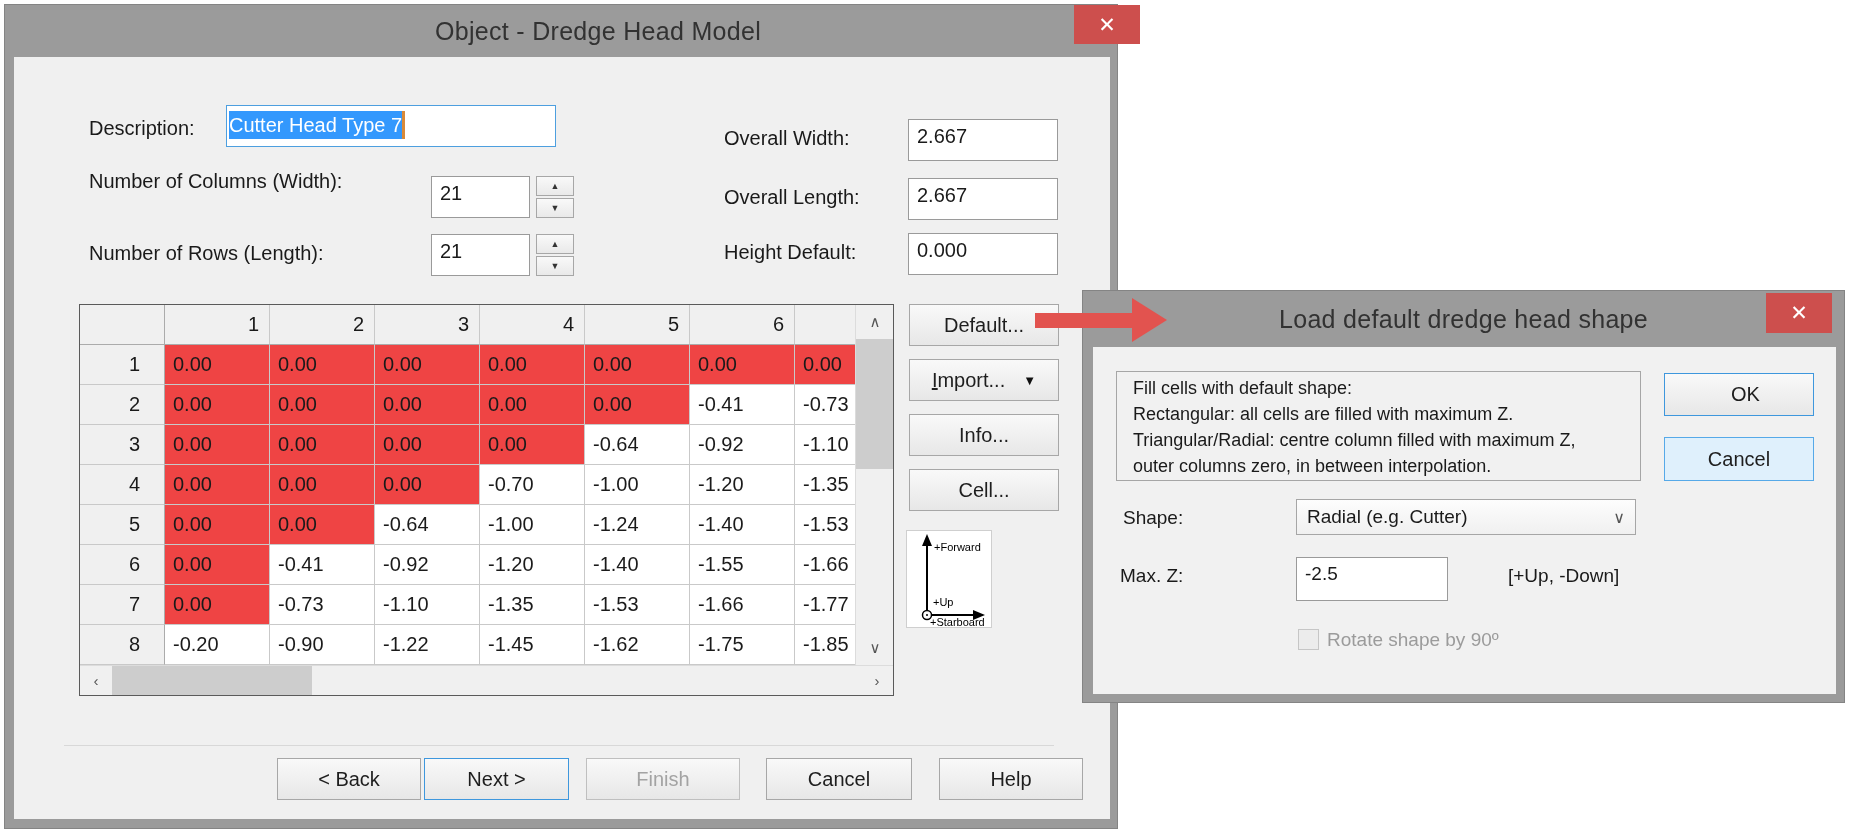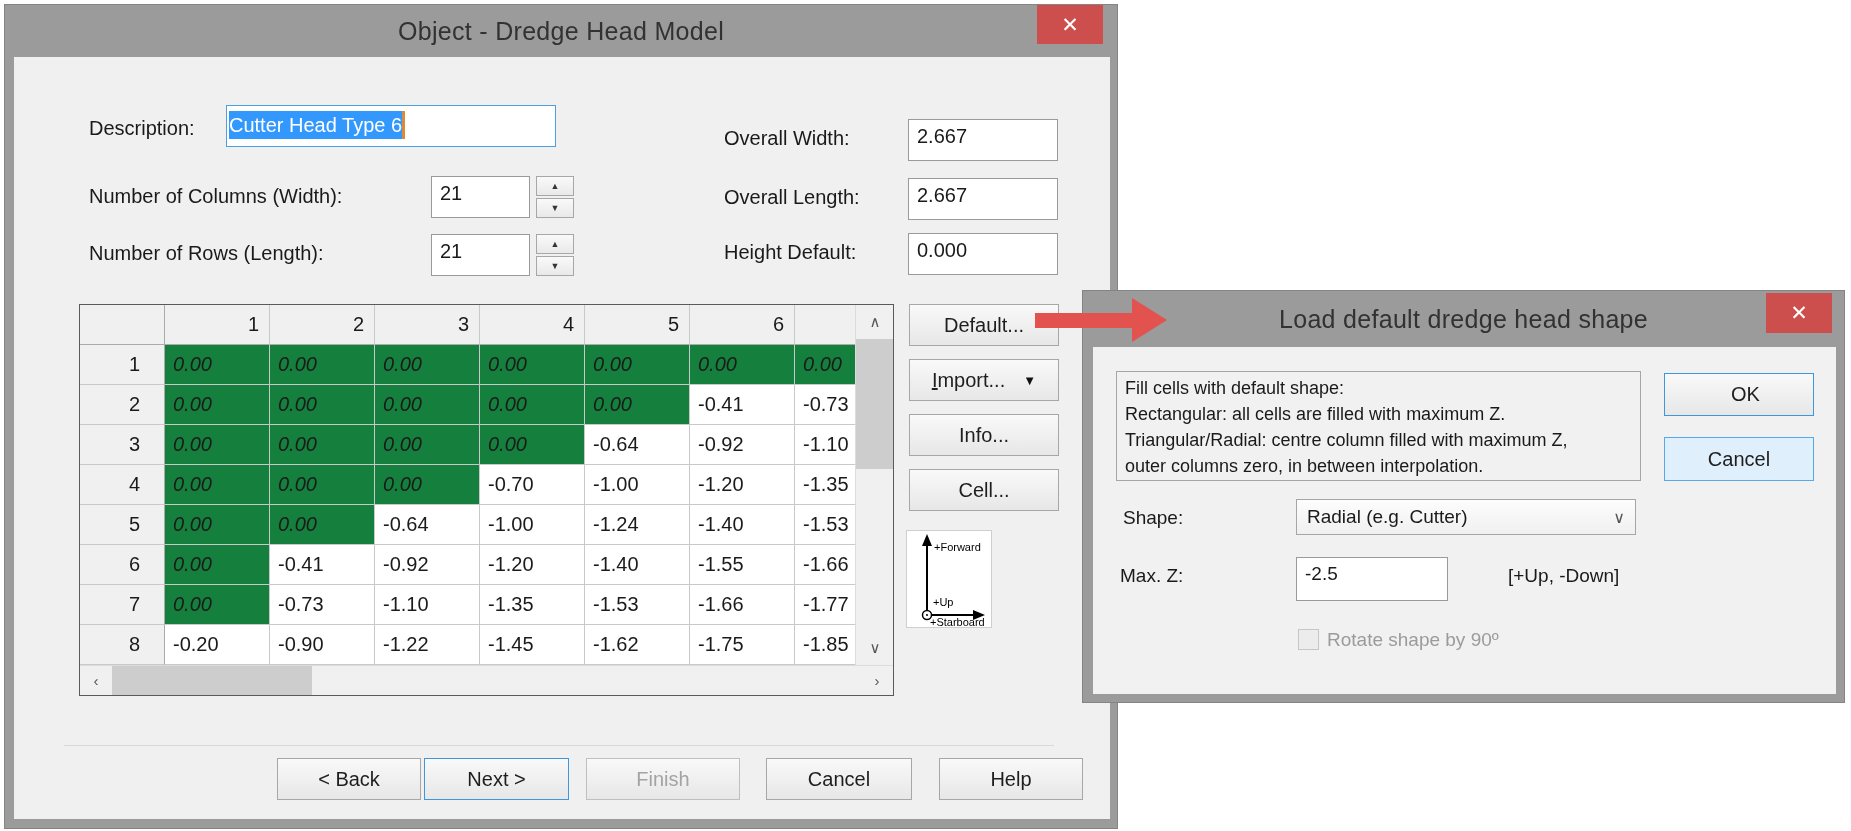--- a/index.html
+++ b/index.html
@@ -7,21 +7,21 @@
   body { font-family:"Liberation Sans", sans-serif; color:#1a1a1a; }
   .screen { position:relative; width:1851px; height:831px; background:#ffffff; overflow:hidden; }
 
   .dialog { position:absolute; background:#9b9b9b; border:1px solid #848484; }
   .titlebar { position:relative; width:100%; display:flex; align-items:center; justify-content:center; }
   .title { font-size:25px; color:#323232; letter-spacing:0.3px; }
   .close { position:absolute; display:flex; align-items:center; justify-content:center;
            background:#cd4f4d; color:#ffffff; border:none; font-size:21px; cursor:pointer; }
 
   .main { left:4px; top:4px; width:1114px; height:825px; z-index:1; }
-  .main .titlebar { height:52px; }
+  .main .titlebar { height:52px;margin-left:37px; }
   .main .close { left:1032px; top:0px; width:66px; height:39px; }
   .main-content { position:absolute; left:9px; top:52px; width:1096px; height:762px; background:#f0f0f0; }
 
   .lbl { position:absolute; font-size:20px; white-space:nowrap; }
   .textbox { position:absolute; background:#ffffff; border:1px solid #9a9a9a; font-size:20px;
              display:flex; align-items:flex-start; padding:5px 0 8px 8px; overflow:hidden; }
   .desc-box { border:1px solid #4d9fdf; padding:5px 0 0 2px; }
   .selected-text { background:#3398fd; color:#ffffff; line-height:28px; }
   .caret { display:inline-block; width:3px; height:28px; background:#d98a3a; }
 
@@ -41,21 +41,21 @@
   
   .grid-box { position:absolute; left:65px; top:247px; width:815px; height:392px;
               border:1px solid #5a5a5a; background:#ffffff; overflow:hidden; }
   .grid-row { display:flex; height:40px; }
   .gcell { flex:none; height:40px; border-right:1px solid #c9c9c9; border-bottom:1px solid #c9c9c9;
            font-size:20px; display:flex; align-items:center; background:#ffffff; }
   .gcell.head { background:#f0f0f0; justify-content:flex-end; padding-right:10px; border-bottom:1px solid #ababab; }
   .gcell.rowhead { background:#f0f0f0; width:85px; justify-content:flex-end; padding-right:24px; border-right:1px solid #ababab; }
   .gcell.corner { background:#f0f0f0; width:85px; border-bottom:1px solid #ababab; border-right:1px solid #ababab; }
   .gcell.val { width:105px; padding-left:8px; }
-  .gcell.red { background:#15803d;font-style:italic; }
+  .gcell.red { background:#ef4444; }
   .vscroll { position:absolute; right:0; top:0; width:38px; height:360px; background:#f0f0f0;
              border-left:1px solid #dcdcdc; display:flex; flex-direction:column; }
   .hscroll { position:absolute; left:0; bottom:0; width:100%; height:30px; background:#f0f0f0;
              border-top:1px solid #dcdcdc; display:flex; align-items:center; }
   .sarrow { color:#555; font-size:15px; display:flex; align-items:center; justify-content:center; cursor:pointer; }
   .v-arrow { width:38px; height:34px; }
   .h-arrow { width:32px; height:30px; }
   .vthumb { width:38px; height:130px; background:#cdcdcd; cursor:pointer; }
   .hthumb { width:200px; height:30px; background:#cdcdcd; cursor:pointer; }
   .flexspace { flex:1; }
@@ -64,21 +64,21 @@
                background:#ffffff; border:1px solid #cfcfcf; }
 
   .separator { position:absolute; left:50px; top:688px; width:990px; height:1px; background:#d8d8d8; }
 
   
   .shape-dlg { left:1082px; top:290px; width:763px; height:413px; z-index:10; }
   .shape-dlg .titlebar { height:56px; }
   .shape-dlg .close { left:683px; top:2px; width:66px; height:40px; }
   .shape-content { position:absolute; left:10px; top:56px; width:743px; height:347px; background:#f1f1f1; }
   .info-box { position:absolute; left:23px; top:24px; width:525px; height:110px; border:1px solid #a6a6a6;
-              font-size:18px; line-height:26px; padding:3px 8px; white-space:pre-line; }
+              font-size:18px; line-height:26px; padding:3px 16px; white-space:pre-line; }
   .combo { position:absolute; left:203px; top:152px; width:340px; height:36px;
            background:linear-gradient(#fdfdfd,#f0f0f0); border:1px solid #a6a6a6;
            display:flex; align-items:center; font-size:19px; padding:0 10px; cursor:pointer; }
   .combo .chev { margin-left:auto; color:#555; font-size:16px; }
   .checkbox { position:absolute; left:205px; top:282px; width:21px; height:21px;
               background:#ececec; border:1px solid #c6c6c6; }
   .disabled-lbl { color:#9b9b9b; }
 
   
   .red-arrow { position:absolute; left:1035px; top:298px; width:132px; height:44px; z-index:20; }
@@ -96,25 +96,25 @@
       <span class="title">Object - Dredge Head Model</span>
       <button class="close">
         <span>✕</span>
       </button>
     </div>
 
     <div class="main-content">
 
       <span class="lbl" style="left:75px; top:60px;">Description:</span>
       <div class="textbox desc-box" style="left:212px; top:48px; width:330px; height:42px;">
-        <span class="selected-text">Cutter Head Type 6</span>
+        <span class="selected-text">Cutter Head Type 7</span>
         <span class="caret"></span>
       </div>
 
-      <span class="lbl" style="left:75px; top:128px;text-align:center;">Number of Columns (Width):</span>
+      <span class="lbl" style="left:75px; top:113px;text-align:center;">Number of Columns (Width):</span>
       <div class="textbox" style="left:417px; top:119px; width:99px; height:42px;">21</div>
       <div class="spinner" style="left:522px; top:119px;">
         <div class="spin-btn">
             <span>▲</span>
           </div>
         <div class="spin-btn">
             <span>▼</span>
           </div>
       </div>
 

